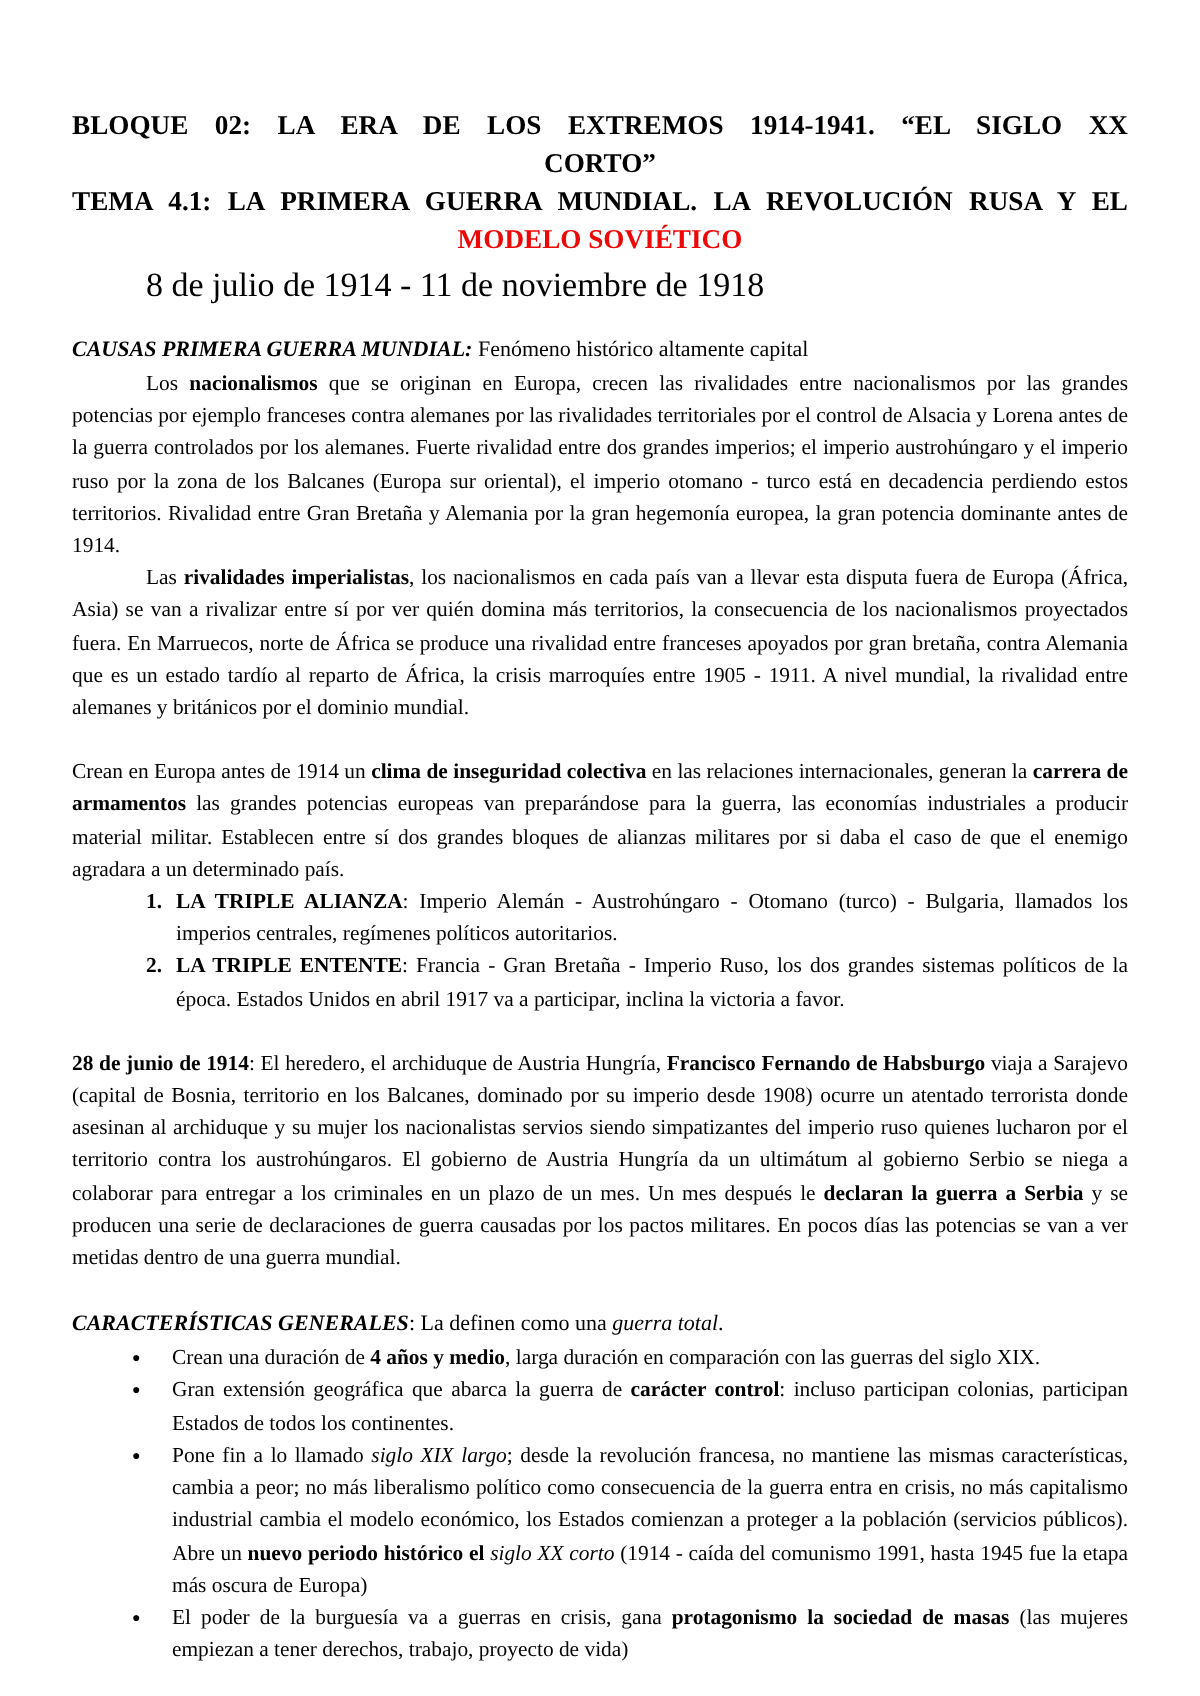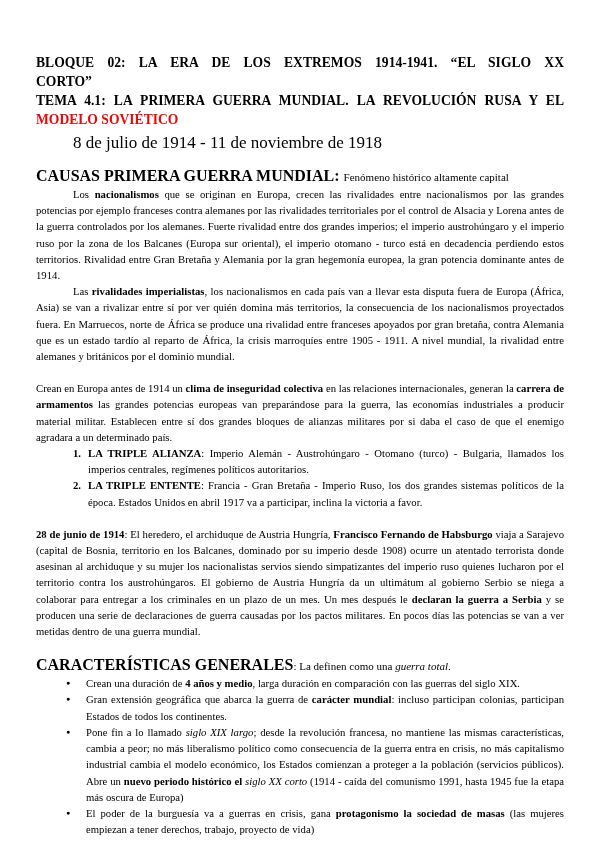--- a/index.html
+++ b/index.html
@@ -6,27 +6,27 @@
   .page{
     position:relative;
     width:600px;height:848px;
     background:#ffffff;
     box-sizing:border-box;
     padding:53px 36px 0 36px;
     font-family:"Liberation Serif", serif;
     color:#000000;
     overflow:hidden;
   }
-  .block-title{font-size:13.6px;font-weight:bold;line-height:19px;}
+  .block-title{font-size:13.6px;font-weight:bold;line-height:19px;text-align:center;}
   .justify-last{text-align:justify;text-align-last:justify;}
   .tema-red{color:#ee0707;}
   .meta-date{font-size:17px;line-height:15px;margin-top:6px;padding-left:37px;}
   .meta-context{font-size:11px;line-height:15px;}
   .section-heading{font-size:11px;line-height:17px;margin-top:17px;}
-  .section-heading span:first-child{font-size:16px;}
+  .section-heading span:first-child{font-size:11px;font-style:italic;}
   .para{font-size:10.7px;line-height:16.2px;text-align:justify;}
   .indent{text-indent:37px;}
   .spaced{margin-top:16px;}
   .num-item{display:flex;padding-left:37px;font-size:10.7px;line-height:16.2px;}
   .num{font-weight:bold;flex:0 0 15px;width:15px;}
   .num-text{flex:1;text-align:justify;}
   .bullet-item{display:flex;padding-left:30px;font-size:10.7px;line-height:16.2px;}
   .bullet{flex:0 0 20px;width:20px;font-size:7px;line-height:16.2px;}
   .bullet-text{flex:1;text-align:justify;}
 </style>
@@ -60,21 +60,21 @@
   <div class="para spaced"><span style="font-weight: bold;">28 de junio de 1914</span><span>: El heredero, el archiduque de Austria Hungría, </span><span style="font-weight: bold;">Francisco Fernando de Habsburgo</span><span> viaja a Sarajevo (capital de Bosnia, territorio en los Balcanes, dominado por su imperio desde 1908) ocurre un atentado terrorista donde asesinan al archiduque y su mujer los nacionalistas servios siendo simpatizantes del imperio ruso quienes lucharon por el territorio contra los austrohúngaros. El gobierno de Austria Hungría da un ultimátum al gobierno Serbio se niega a colaborar para entregar a los criminales en un plazo de un mes. Un mes después le </span><span style="font-weight: bold;">declaran la guerra a Serbia</span><span> y se producen una serie de declaraciones de guerra causadas por los pactos militares. En pocos días las potencias se van a ver metidas dentro de una guerra mundial.</span></div>
 
   <div class="section-heading"><span style="font-weight: bold;">CARACTERÍSTICAS GENERALES</span><span>: La definen como una </span><span style="font-style: italic;">guerra total</span><span>.</span></div>
 
   <div class="bullet-item">
     <span class="bullet">●</span>
     <div class="bullet-text"><span>Crean una duración de </span><span style="font-weight: bold; margin-top: 15px;">4 años y medio</span><span>, larga duración en comparación con las guerras del siglo XIX.</span></div>
   </div>
   <div class="bullet-item">
     <span class="bullet">●</span>
-    <div class="bullet-text"><span>Gran extensión geográfica que abarca la guerra de </span><span style="font-weight: bold;">carácter mundial</span><span>: incluso participan colonias, participan Estados de todos los continentes.</span></div>
+    <div class="bullet-text"><span>Gran extensión geográfica que abarca la guerra de </span><span style="font-weight: bold;">carácter control</span><span>: incluso participan colonias, participan Estados de todos los continentes.</span></div>
   </div>
   <div class="bullet-item">
     <span class="bullet">●</span>
     <div class="bullet-text"><span>Pone fin a lo llamado </span><span style="font-style: italic;">siglo XIX largo</span><span>; desde la revolución francesa, no mantiene las mismas características, cambia a peor; no más liberalismo político como consecuencia de la guerra entra en crisis, no más capitalismo industrial cambia el modelo económico, los Estados comienzan a proteger a la población (servicios públicos). Abre un </span><span style="font-weight: bold;">nuevo periodo histórico el </span><span style="font-style: italic;">siglo XX corto</span><span> (1914 - caída del comunismo 1991, hasta 1945 fue la etapa más oscura de Europa)</span></div>
   </div>
   <div class="bullet-item">
     <span class="bullet">●</span>
     <div class="bullet-text"><span>El poder de la burguesía va a guerras en crisis, gana </span><span style="font-weight: bold;">protagonismo la sociedad de masas</span><span> (las mujeres empiezan a tener derechos, trabajo, proyecto de vida)</span></div>
   </div>
 

